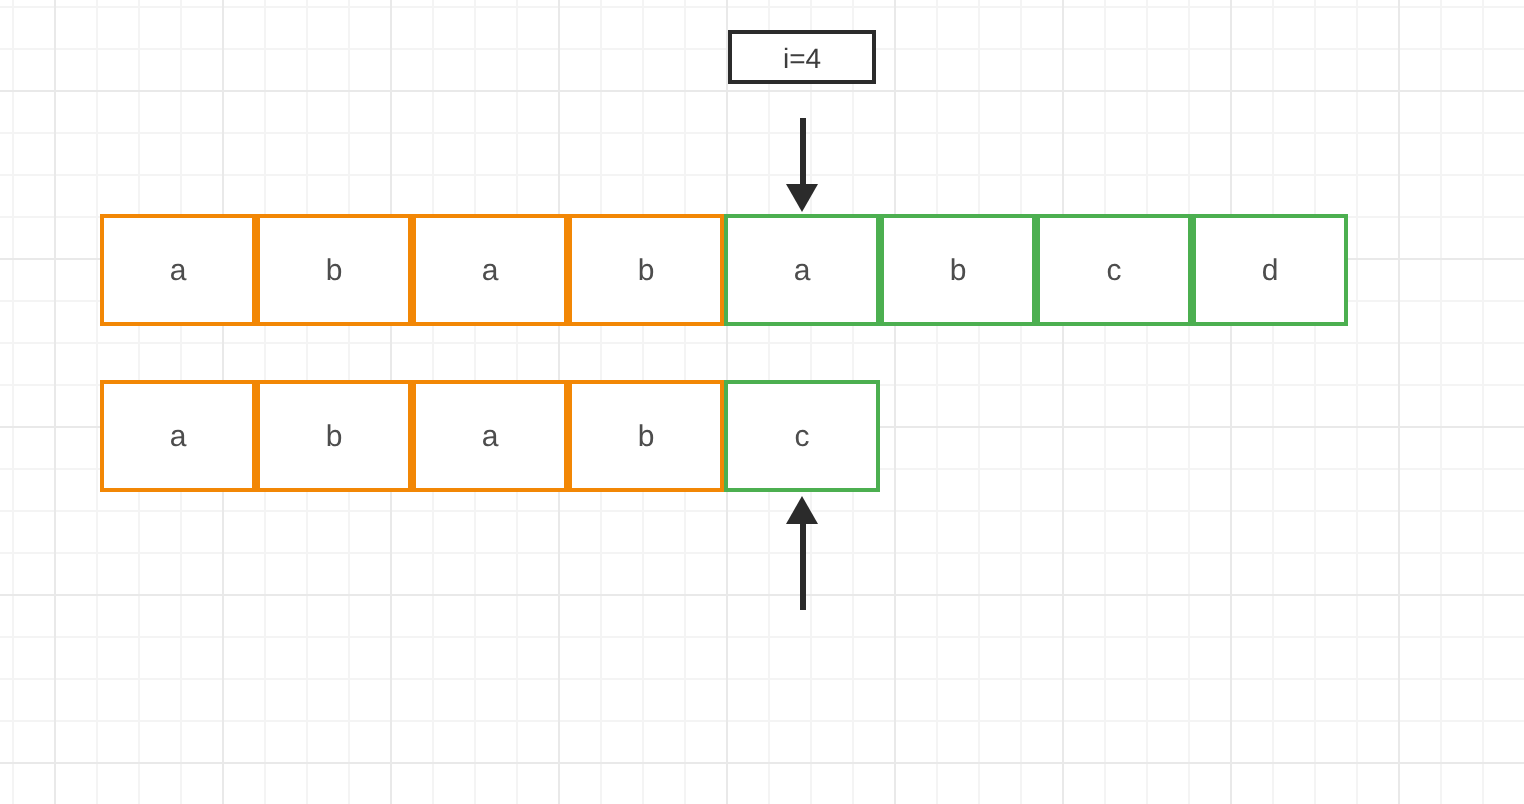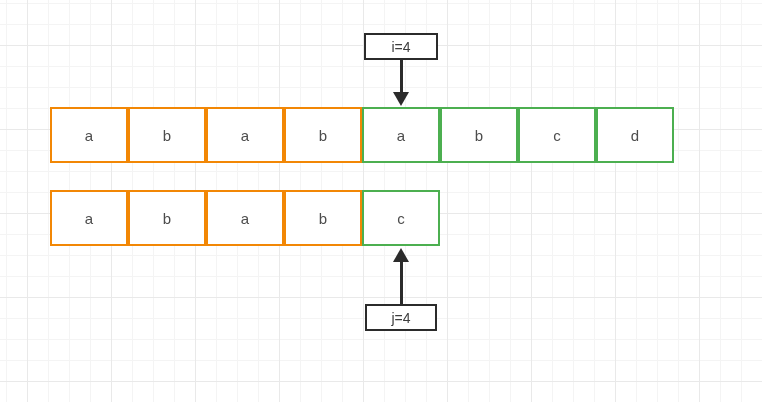--- a/index.html
+++ b/index.html
@@ -50,21 +50,21 @@
     box-sizing: border-box;
     border: 2.5px solid #2b2b2b;
     background: #ffffff;
     display: flex;
     align-items: center;
     justify-content: center;
     font-size: 14px;
     color: #3d3d3d;
     z-index: 2;
   }
-  #pointer-i-box { left: 364px; top: 33px;  width: 74px; height: 27px; }
+  #pointer-i-box { left: 364px; top: 15px;  width: 74px; height: 27px; }
   #pointer-j-box { left: 365px; top: 304px; width: 72px; height: 27px; }
 
   .arrow-shaft {
     position: absolute;
     width: 3px;
     background: #2b2b2b;
   }
   .arrow-head {
     position: absolute;
     width: 0;
@@ -136,17 +136,14 @@
     <div class="cell" data-color="orange">
       <span>b</span>
     </div>
     <div class="cell" data-color="green">
       <span>c</span>
     </div>
   </div>
 
   <div class="arrow-head" id="arrow-j-head"></div>
   <div class="arrow-shaft" id="arrow-j-shaft"></div>
-  <div class="pointer-box" id="pointer-j-box">
-    <span>j=4</span>
-  </div>
 
 </div>
 
 </body></html>

